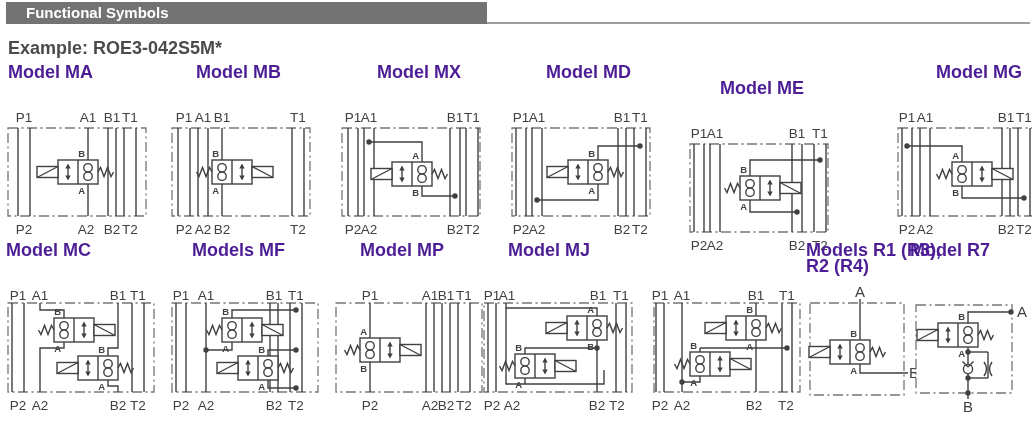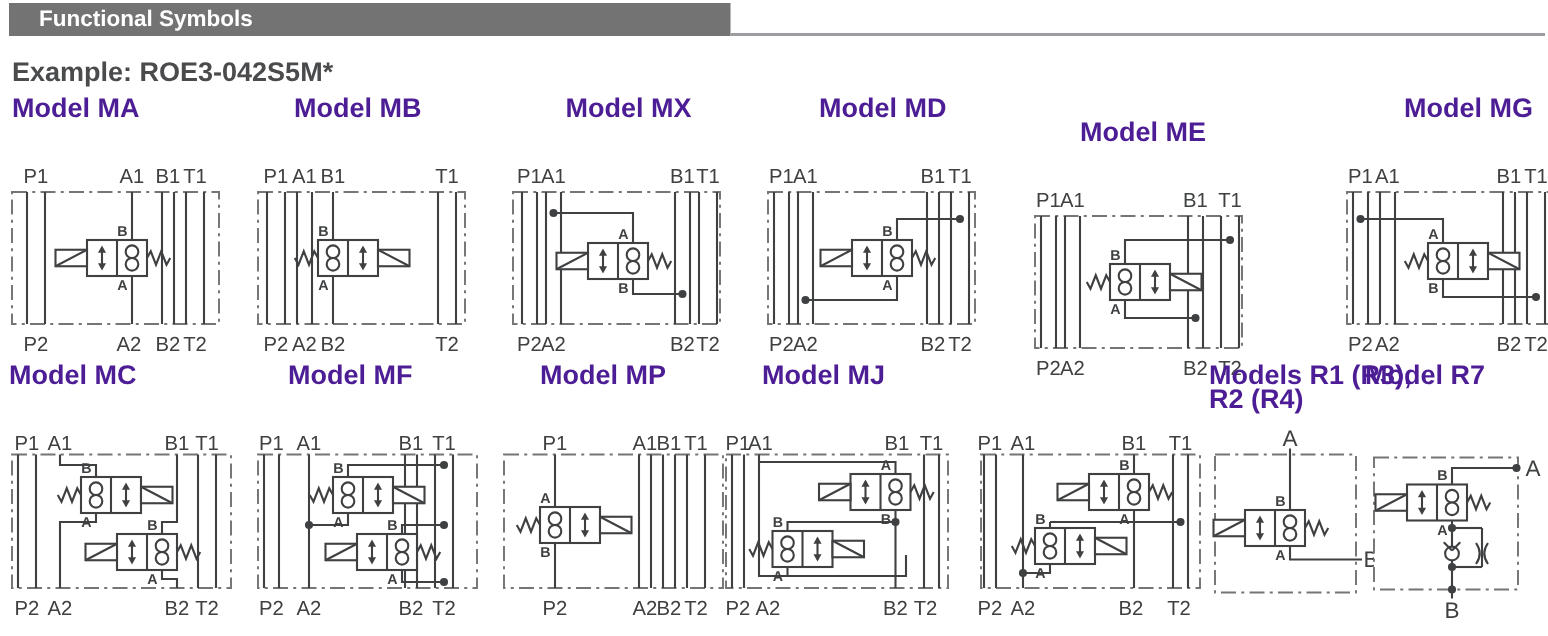--- a/index.html
+++ b/index.html
@@ -306,21 +306,21 @@
           <text x="38" y="24" text-anchor="middle">A1</text>
           <text x="116" y="24" text-anchor="middle">B1</text>
           <text x="136" y="24" text-anchor="middle">T1</text>
           <text x="16" y="134" text-anchor="middle">P2</text>
           <text x="38" y="134" text-anchor="middle">A2</text>
           <text x="116" y="134" text-anchor="middle">B2</text>
           <text x="136" y="134" text-anchor="middle">T2</text>
         </svg>
       </div>
       <div class="panel" style="left: 166px; top: 242px; width: 164px; height: 180px;">
-        <div class="panel-title" style="margin-left:26px">Model MF</div>
+        <div class="panel-title" style="margin-left:26px">Models MF</div>
         <svg width="164" height="140" viewBox="0 0 164 140" style="top:34px">
           <rect x="6" y="27" width="146" height="89" class="bdr"></rect>
           <line x1="10" y1="27" x2="10" y2="116" class="ln"></line>
           <line x1="20" y1="27" x2="20" y2="116" class="ln"></line>
           <line x1="104" y1="27" x2="104" y2="116" class="ln"></line>
           <line x1="112" y1="27" x2="112" y2="116" class="ln"></line>
           <line x1="124" y1="27" x2="124" y2="116" class="ln"></line>
           <line x1="136" y1="27" x2="136" y2="116" class="ln"></line>
           <line x1="40" y1="27" x2="40" y2="116" class="ln"></line>
           <polyline points="66,42 66,34 130,34" class="ln"></polyline>

